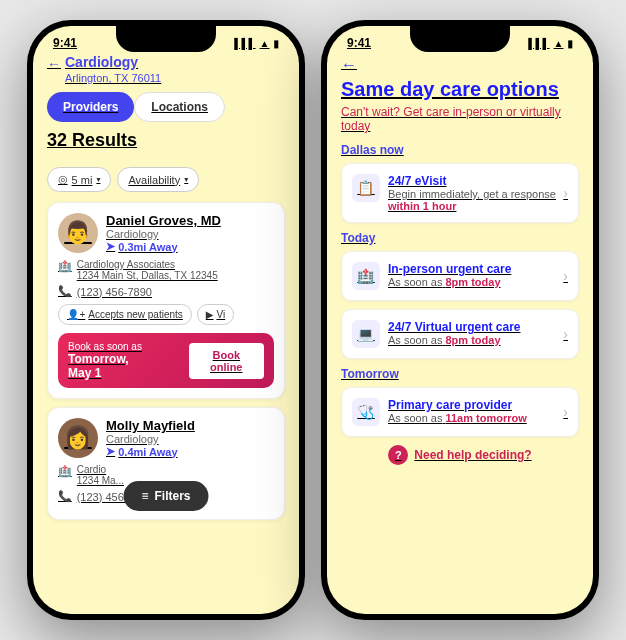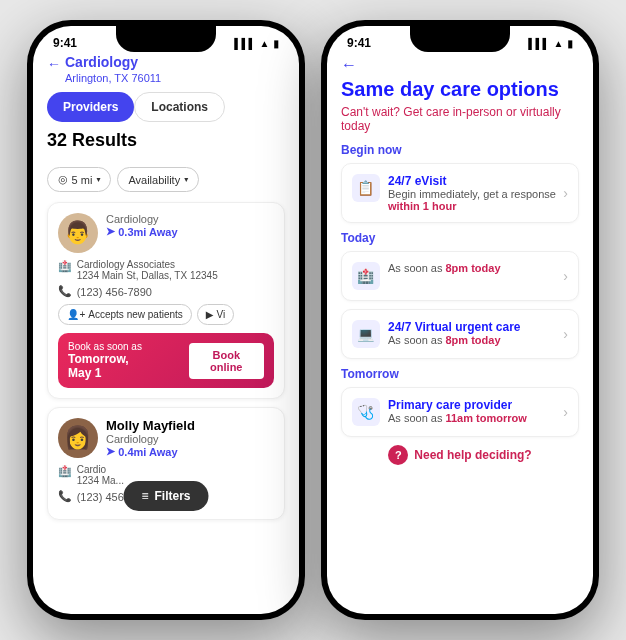--- a/index.html
+++ b/index.html
@@ -22,24 +22,25 @@
       height: 600px;
       background: #000;
       border-radius: 44px;
       padding: 6px;
       box-shadow: 0 20px 60px rgba(0,0,0,0.4);
       position: relative;
     }
     .phone-inner {
       width: 100%;
       height: 100%;
-      background: #ffffff;
+      background: #fef9c3;
       border-radius: 38px;
       overflow: hidden;
       position: relative;
+      text-decoration: underline;
     }
     
     .notch {
       position: absolute;
       top: 0;
       left: 50%;
       transform: translateX(-50%);
       width: 100px;
       height: 26px;
       background: #000;
@@ -347,20 +348,21 @@
           <div class="filter-chip">
             <span>Availability</span>
             <span class="chevron">▾</span>
           </div>
         </div>
 
         <div class="provider-card">
           <div class="provider-header">
             <div class="avatar avatar-male">👨</div>
             <div class="provider-info">
+              <div class="provider-name">Daniel Groves, MD</div>
               <div class="provider-specialty">Cardiology</div>
               <div class="provider-distance">
                 <span>➤</span>
                 <span>0.3mi Away</span>
               </div>
             </div>
           </div>
           <div class="location-row">
             <span class="location-icon">🏥</span>
             <div>
@@ -435,21 +437,21 @@
           <span>▲</span>
           <span>▮</span>
         </div>
       </div>
 
       <div class="phone2-content">
         <span class="back-arrow-only">←</span>
         <div class="care-title">Same day care options</div>
         <div class="care-subtitle">Can't wait? Get care in-person or virtually today</div>
 
-        <div class="section-label">Begin now</div>
+        <div class="section-label">Dallas now</div>
 
         <div class="care-option">
           <div class="care-option-left">
             <div class="care-icon">📋</div>
             <div>
               <div class="care-text-title">24/7 eVisit</div>
               <div class="care-text-sub">
                 <span>Begin immediately, get a response</span>
                 <span class="care-text-highlight">within 1 hour</span>
               </div>
@@ -457,20 +459,21 @@
           </div>
           <span class="chevron-right">›</span>
         </div>
 
         <div class="section-label">Today</div>
 
         <div class="care-option">
           <div class="care-option-left">
             <div class="care-icon">🏥</div>
             <div>
+              <div class="care-text-title">In-person urgent care</div>
               <div class="care-text-sub">
                 <span>As soon as</span>
                 <span> </span>
                 <span class="care-text-highlight">8pm today</span>
               </div>
             </div>
           </div>
           <span class="chevron-right">›</span>
         </div>
 

